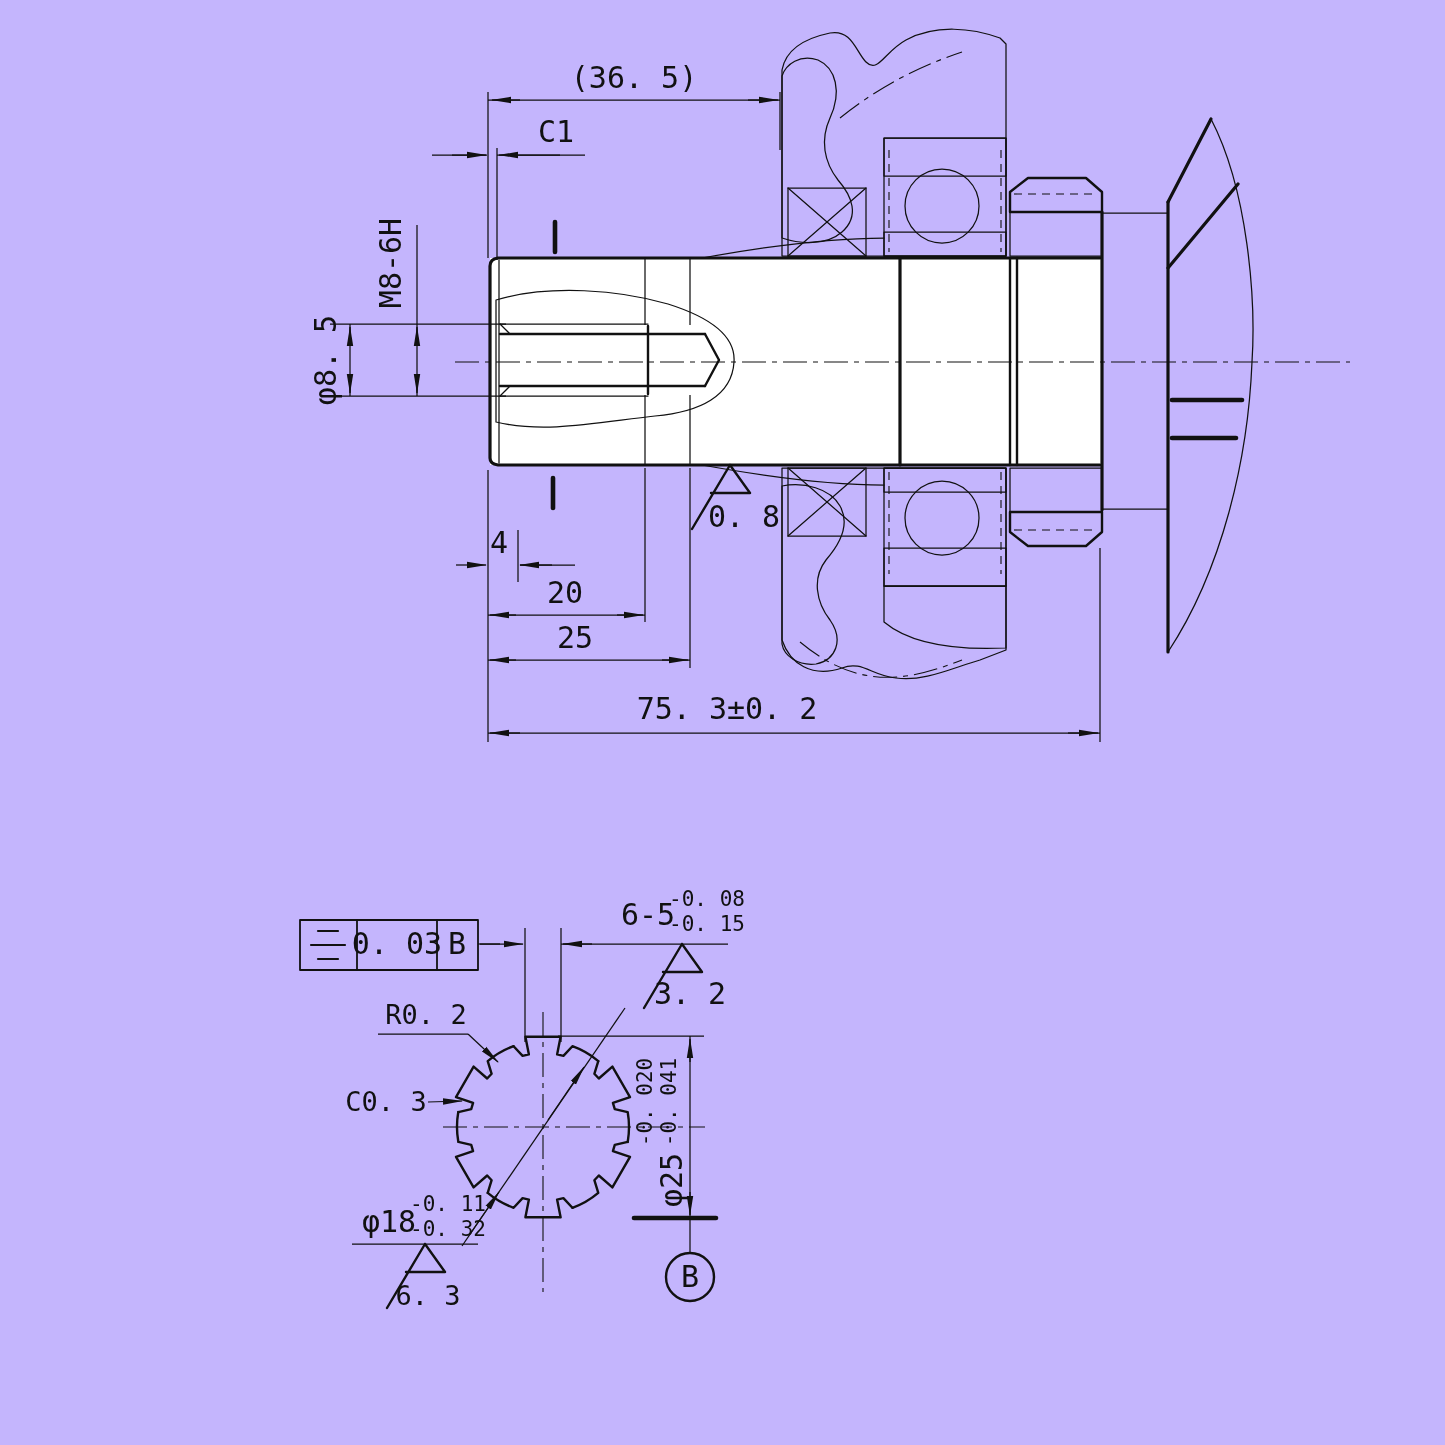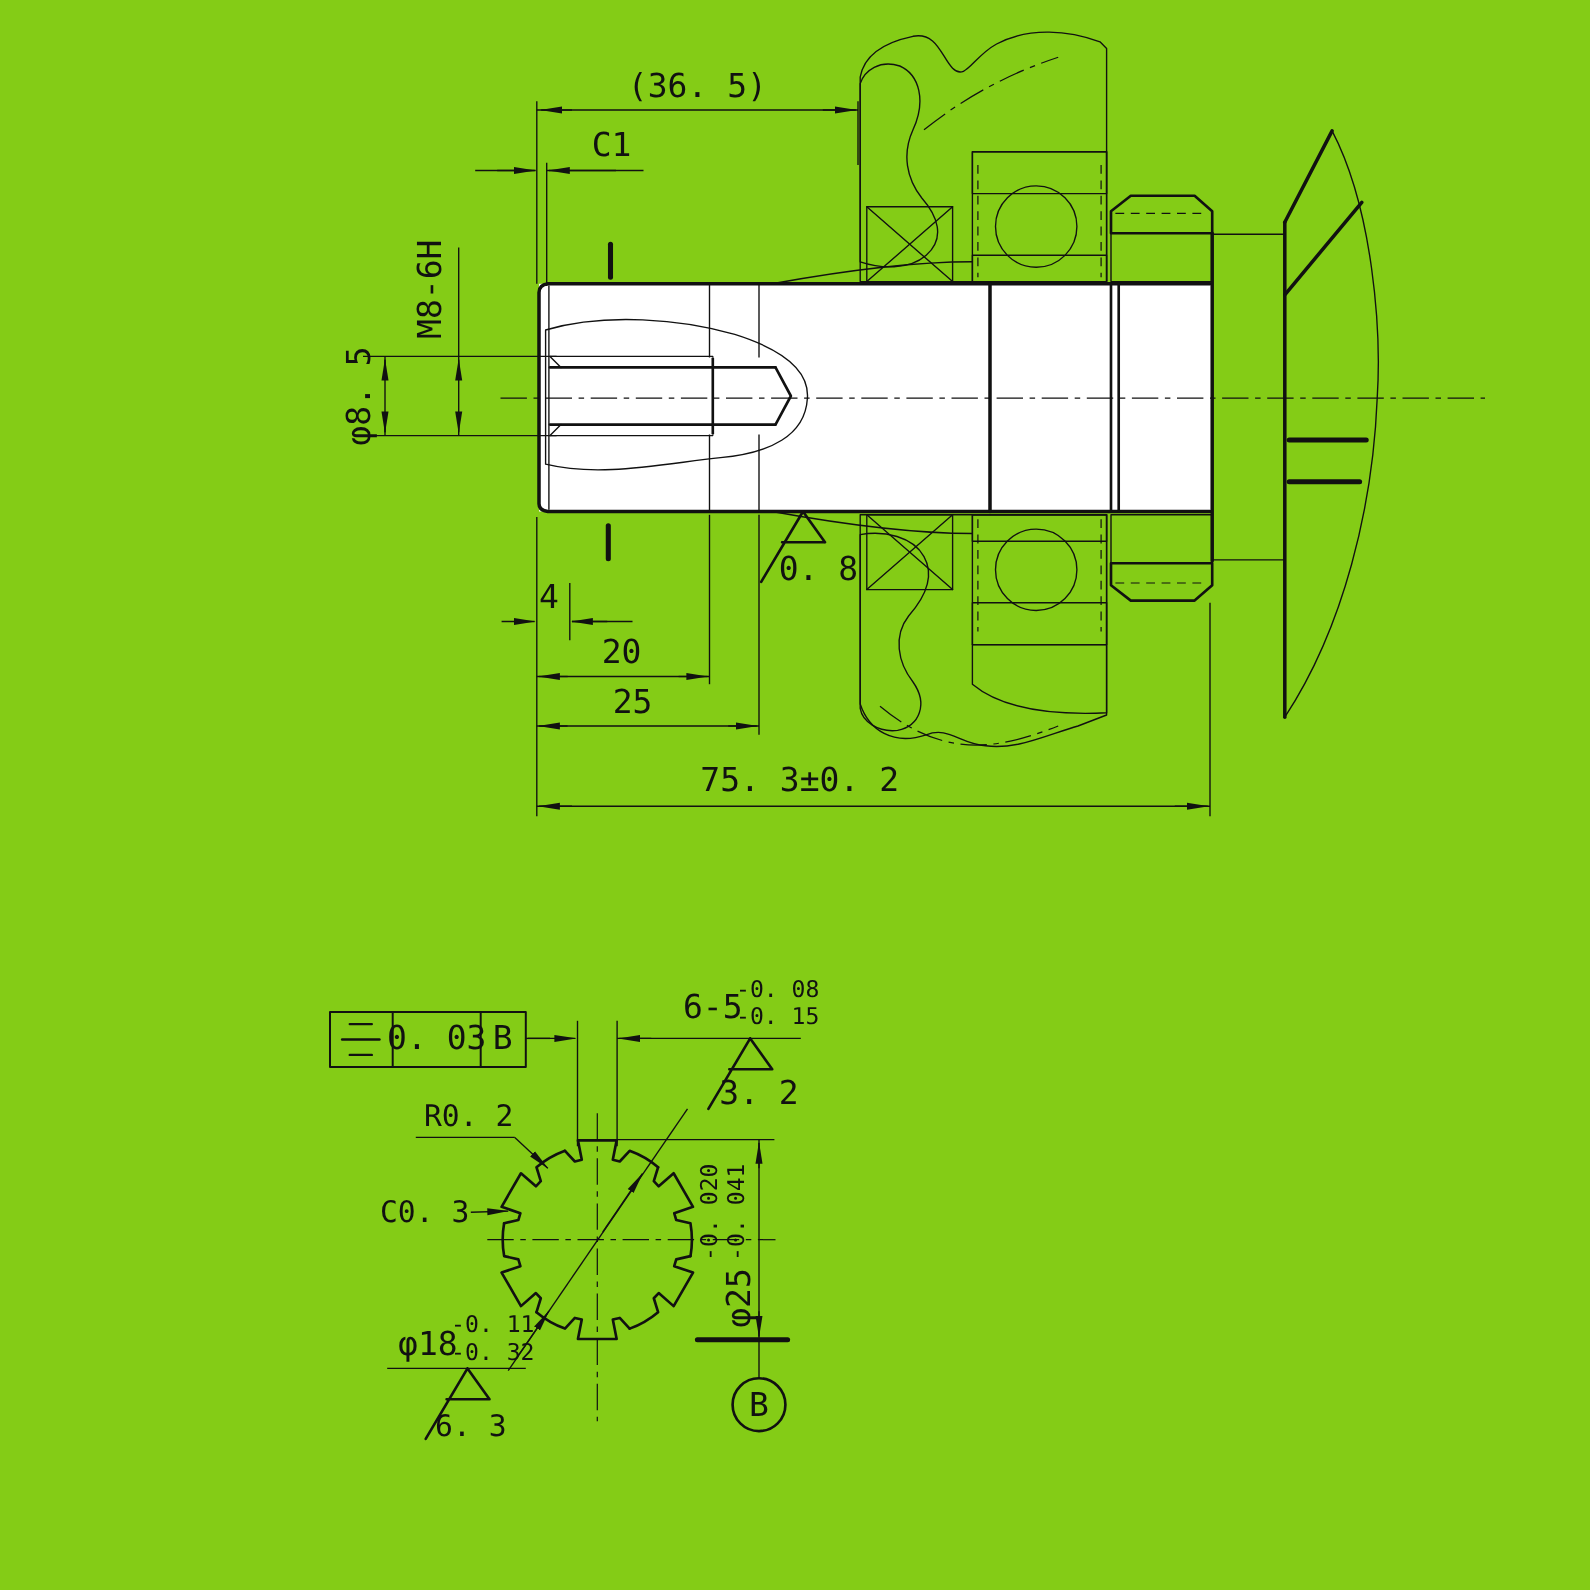--- a/index.html
+++ b/index.html
@@ -1,16 +1,16 @@
 <!DOCTYPE html>
 <html><head>
 <meta charset="utf-8">
 <style>
   html,body{margin:0;padding:0;background:#ffffff;}
-  .stage{width:1445px;height:1445px;background:#84cc16;position:relative;font-family:"DejaVu Sans Mono",monospace;}
+  .stage{width:1445px;height:1445px;background:#c4b5fd;position:relative;font-family:"DejaVu Sans Mono",monospace;}
   svg{display:block}
   .ln{stroke:#111;fill:none;stroke-linecap:round;stroke-linejoin:round;}
   .w3{stroke-width:3.2;}
   .w2{stroke-width:2.4;}
   .w1{stroke-width:1.25;}
   .w4{stroke-width:4.6;}
   .cl{stroke:#111;stroke-width:1.1;fill:none;stroke-dasharray:24 6 5 6;}
   .dsh{stroke:#111;stroke-width:1.1;fill:none;stroke-dasharray:8 6;}
   .dim{stroke:#111;stroke-width:1.25;fill:none;}
   .txt{fill:#111;font-family:"DejaVu Sans Mono",monospace;font-size:30px;text-anchor:middle;}

